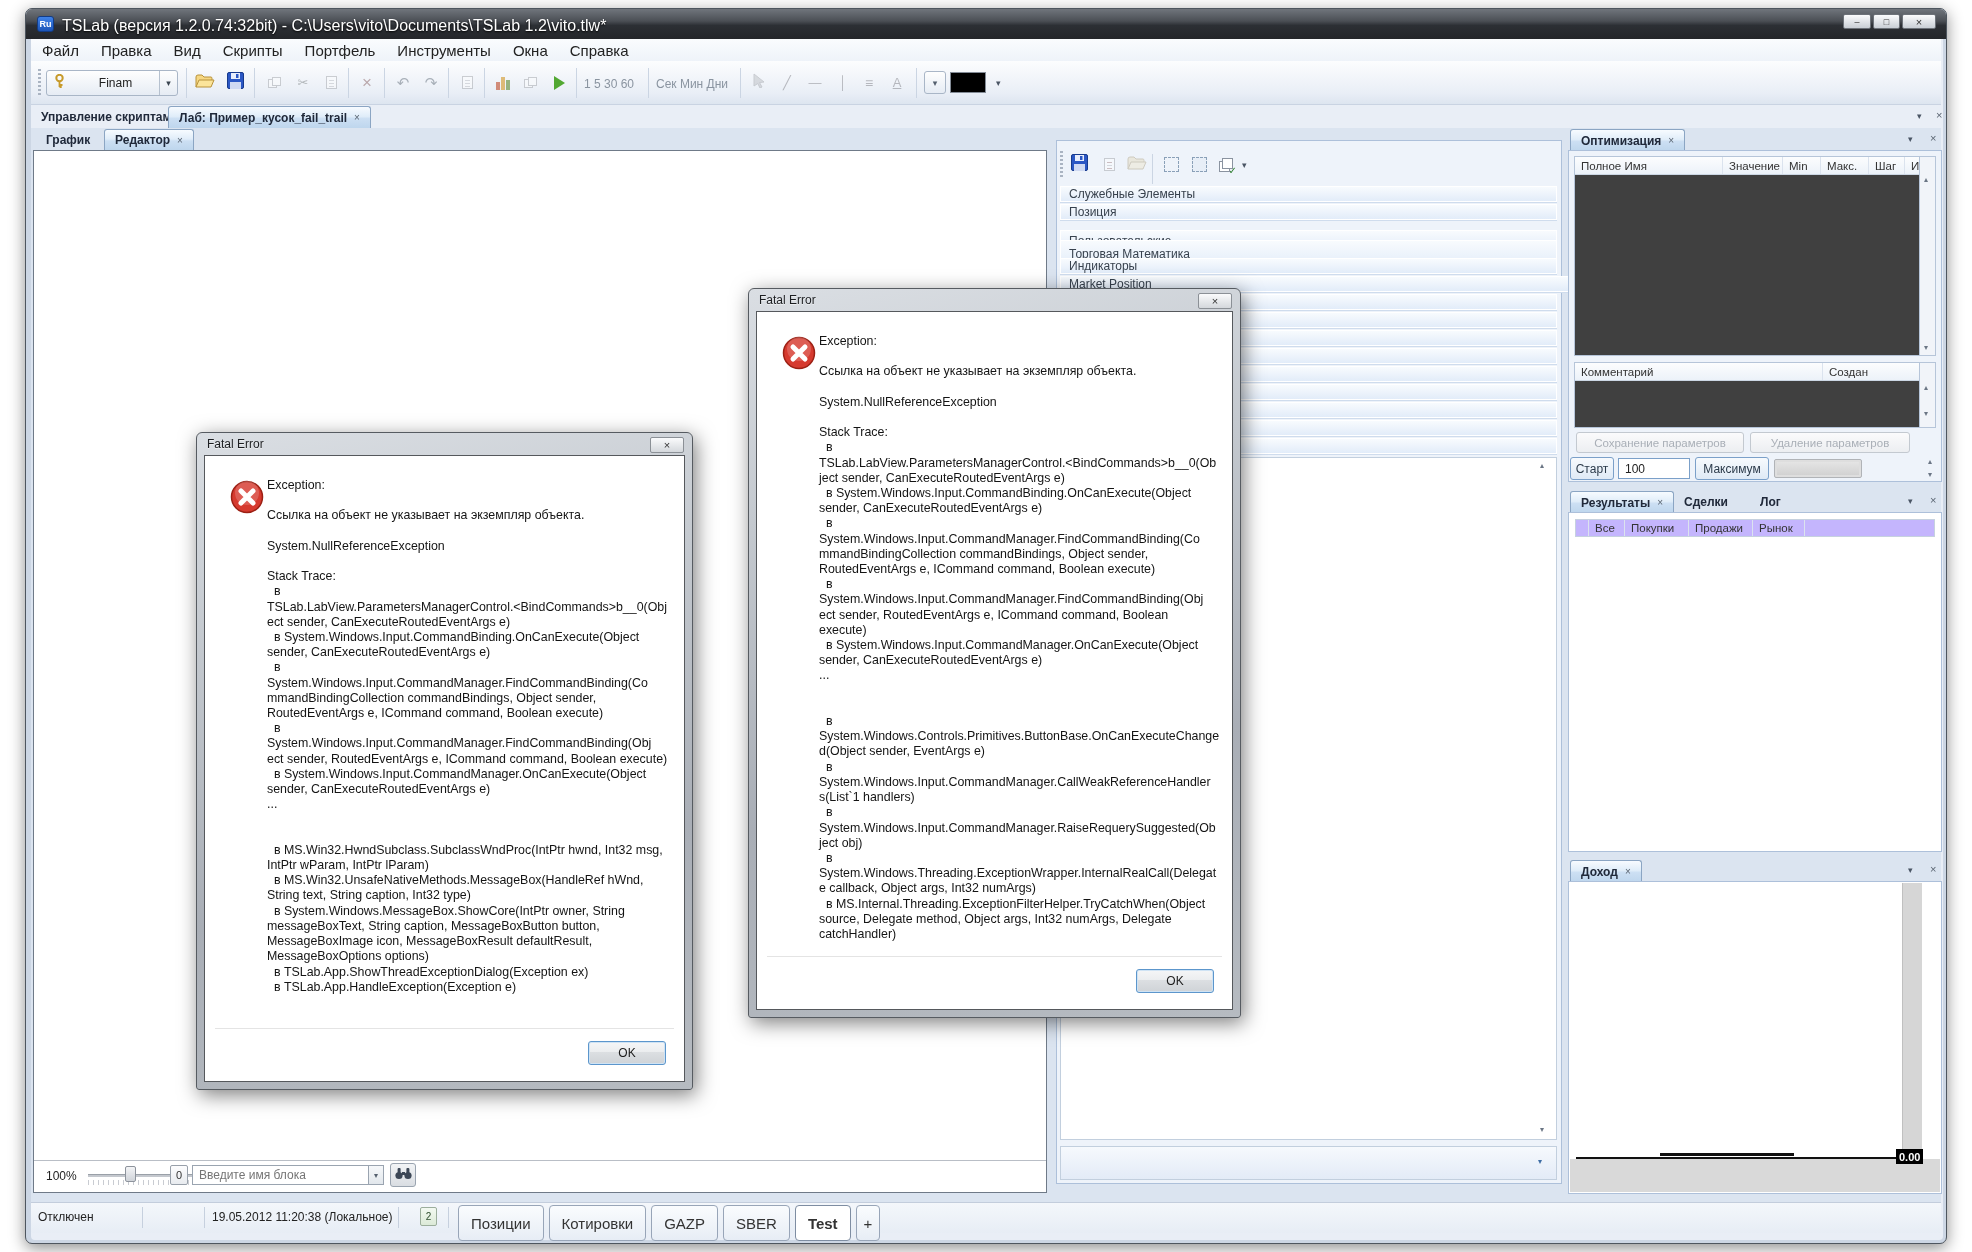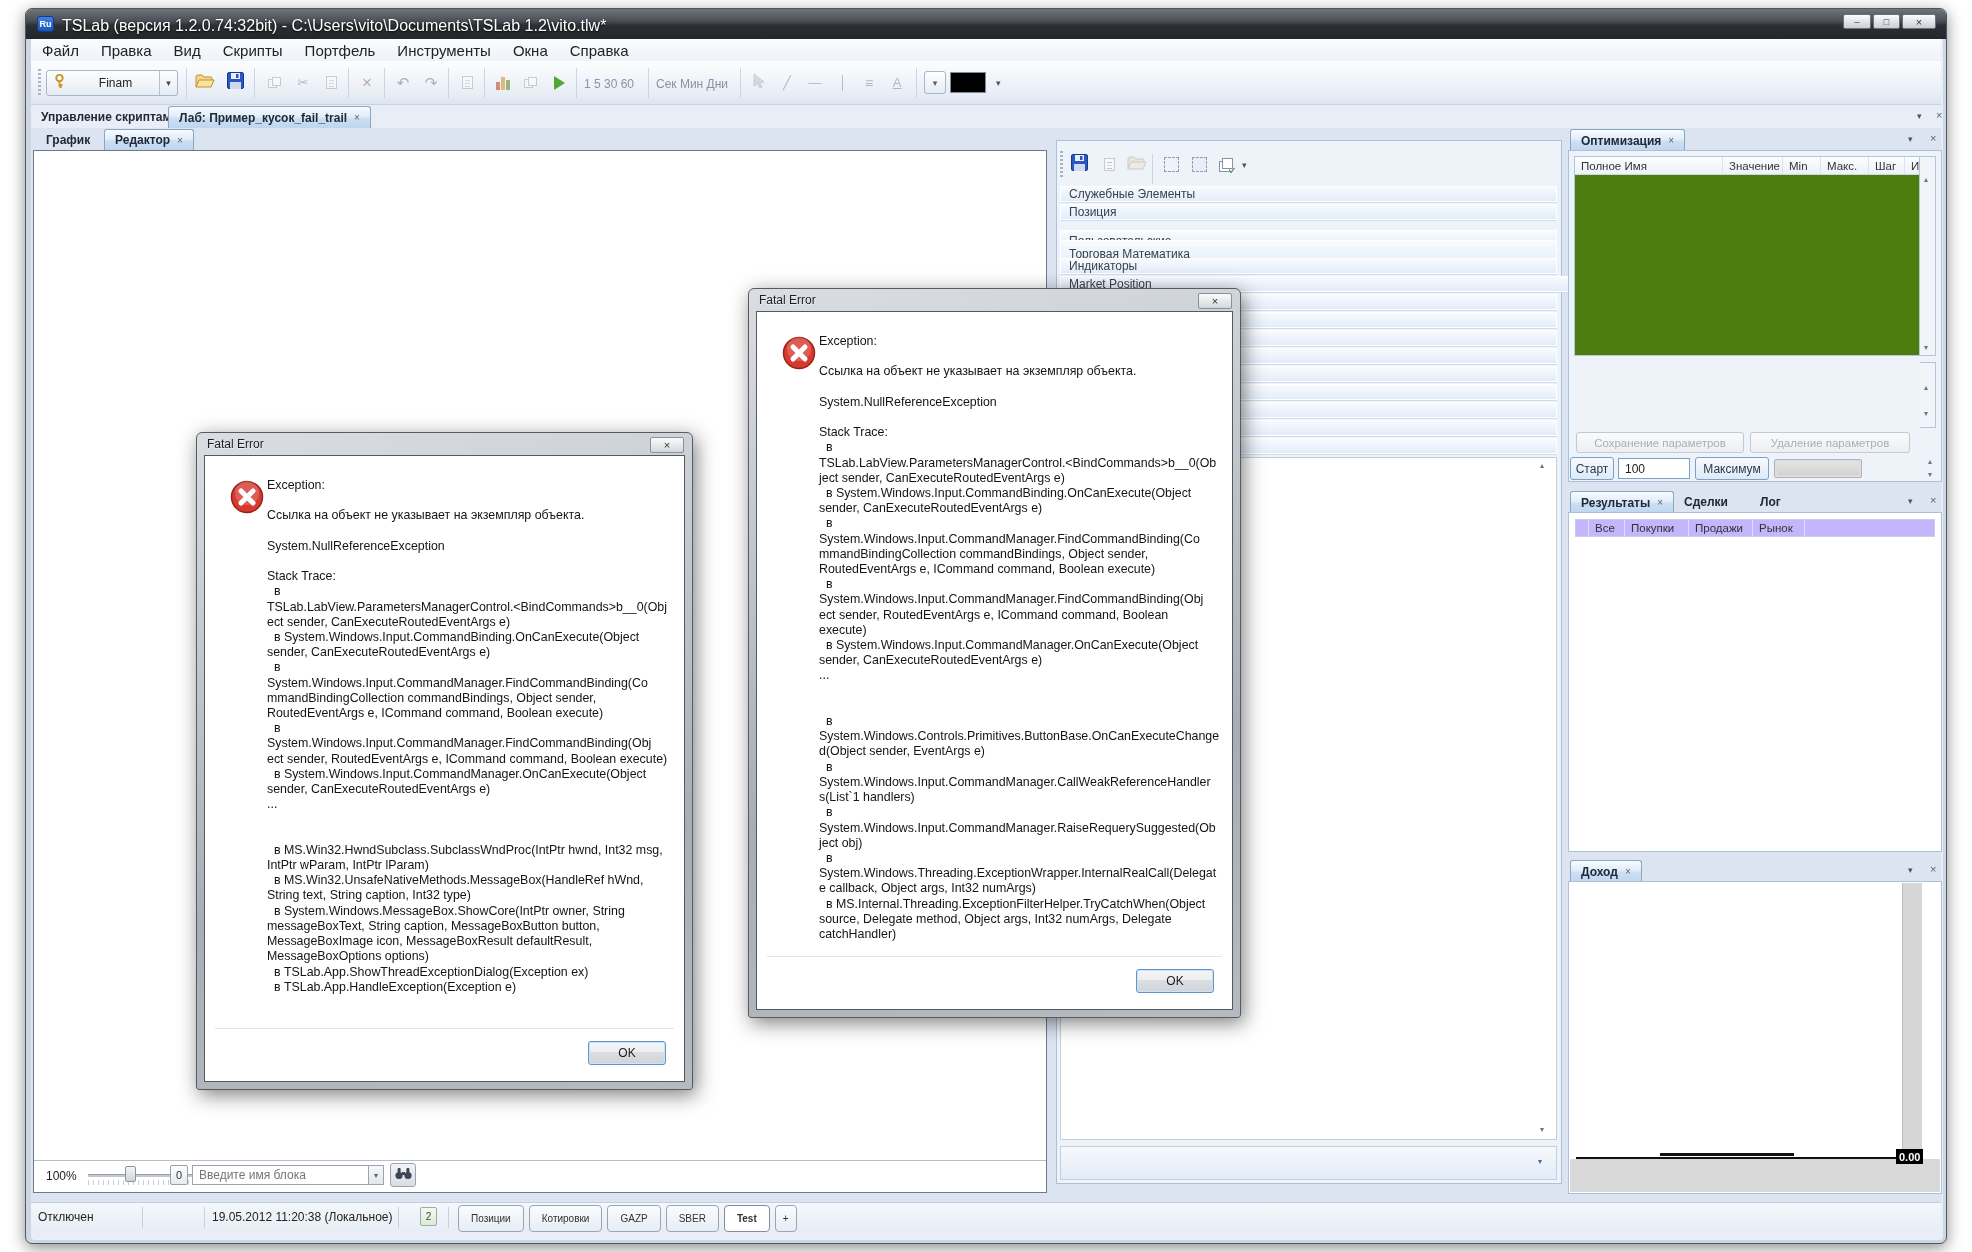--- a/index.html
+++ b/index.html
@@ -44,35 +44,35 @@
   .tab.on{background:linear-gradient(180deg,#f7fbff,#e0edf9 45%,#ccdff3 55%,#bed6ed);
        border:1px solid #8ba5c3;border-bottom:none;border-radius:3px 3px 0 0}
   .x{color:#5a6572;font-size:10px;font-weight:400}
   .chev{color:#4a5564;font-size:9px}
   
   .workspace{left:31px;top:128px;width:1910px;height:1074px;background:#dbe4f0}
   .canvas{background:#fff;border:1px solid #6f7a88}
   .panel{background:#eef3fa;border:1px solid #adc0da}
   .row{background:linear-gradient(#f8fbfe,#e2ecf9);border:1px solid #fff;box-shadow:0 1px 0 #cfdced;
        font-size:12px;color:#38424e;display:flex;align-items:center;padding-left:8px}
-  .gridbox{background:#4d7c0f;border:1px solid #b6c5d9}
+  .gridbox{background:#404040;border:1px solid #b6c5d9}
   .gridhead{display:flex;background:linear-gradient(#fcfdfe,#ecf2f9);border-bottom:1px solid #ccd7e4;
        font-size:11.5px;color:#333;height:18px;align-items:center}
   .gridhead>div{padding:0 0 0 6px;border-right:1px solid #dbe3ee;white-space:nowrap;overflow:hidden;height:100%;display:flex;align-items:center}
   .gutter{background:#f1f4f9;border:1px solid #b6c5d9;border-left:none}
   .arrow{font-size:8px;color:#6b7685;line-height:8px}
   .dbtn{border:1px solid #c3c9d0;border-radius:3px;background:linear-gradient(#fbfbfc,#eceef1);
        color:#a9afb7;font-size:11.5px;display:flex;align-items:center;justify-content:center;white-space:nowrap}
   .bbtn{border:1px solid #7ba0c9;border-radius:3px;background:linear-gradient(#f7fafd,#dfeaf6);
        color:#2b3a4a;font-size:12px;display:flex;align-items:center;justify-content:center;white-space:nowrap}
   
   .statusbar{left:31px;top:1202px;width:1910px;height:31px;background:linear-gradient(#f4f7fb,#e7edf5);border-top:1px solid #c3cddc}
   .ssep{top:1207px;width:1px;height:21px;background:#c6d0de}
-  .sbtab{height:27px;padding:0 12px;border:1px solid #98a5b8;border-radius:4px;
-       background:linear-gradient(#fafcfe,#e7edf5);font-size:10px;color:#333;display:flex;align-items:center;white-space:nowrap}
+  .sbtab{height:36px;padding:0 12px;border:1px solid #98a5b8;border-radius:4px;
+       background:linear-gradient(#fafcfe,#e7edf5);font-size:15px;color:#333;display:flex;align-items:center;white-space:nowrap}
   .sbtab.on{background:#fff;border-color:#7e8da2;font-weight:700}
   
   .dialog{border:1px solid #565b61;border-radius:6px 6px 3px 3px;box-shadow:3px 5px 20px rgba(0,0,0,.5);
        background:linear-gradient(168deg,#dadee3 0%,#c4c9cf 28%,#a9aeb6 65%,#b6bbc1 100%);z-index:50}
   .dtitle{height:22px;display:flex;align-items:center;padding-left:10px;font-size:12px;color:#1c1e21;
        text-shadow:0 1px 0 rgba(255,255,255,.55)}
   .dclose{position:absolute;right:8px;top:4px;width:34px;height:16px;border:1px solid #8b9096;border-radius:2px;
        background:linear-gradient(#fafbfc,#d4d8dc);display:flex;align-items:center;justify-content:center;
        font-size:11px;color:#333}
   .dbody{position:absolute;left:7px;right:7px;top:22px;bottom:7px;background:#fff;border:1px solid #55585c}
@@ -361,20 +361,26 @@
       <div style="width:38px">Min</div>
       <div style="width:48px">Макс.</div>
       <div style="width:36px">Шаг</div>
       <div style="flex:1;border-right:none">Ис</div>
     </div>
   </div>
   <div class="abs gutter" style="left:1920px;top:156px;width:16px;height:200px"></div>
   <div class="abs arrow" style="left:1924px;top:176px">▴</div>
   <div class="abs arrow" style="left:1924px;top:344px">▾</div>
 
+  <div class="abs gridbox" style="left:1574px;top:362px;width:346px;height:66px">
+    <div class="gridhead">
+      <div style="flex:1">Комментарий</div>
+      <div style="width:96px;border-right:none">Создан</div>
+    </div>
+  </div>
   <div class="abs gutter" style="left:1920px;top:362px;width:16px;height:66px"></div>
   <div class="abs arrow" style="left:1924px;top:384px">▴</div>
   <div class="abs arrow" style="left:1924px;top:410px">▾</div>
 
   <div class="abs dbtn" style="left:1576px;top:432px;width:168px;height:21px">
       <span>Сохранение параметров</span>
     </div>
   <div class="abs dbtn" style="left:1750px;top:432px;width:160px;height:21px">
       <span>Удаление параметров</span>
     </div>

